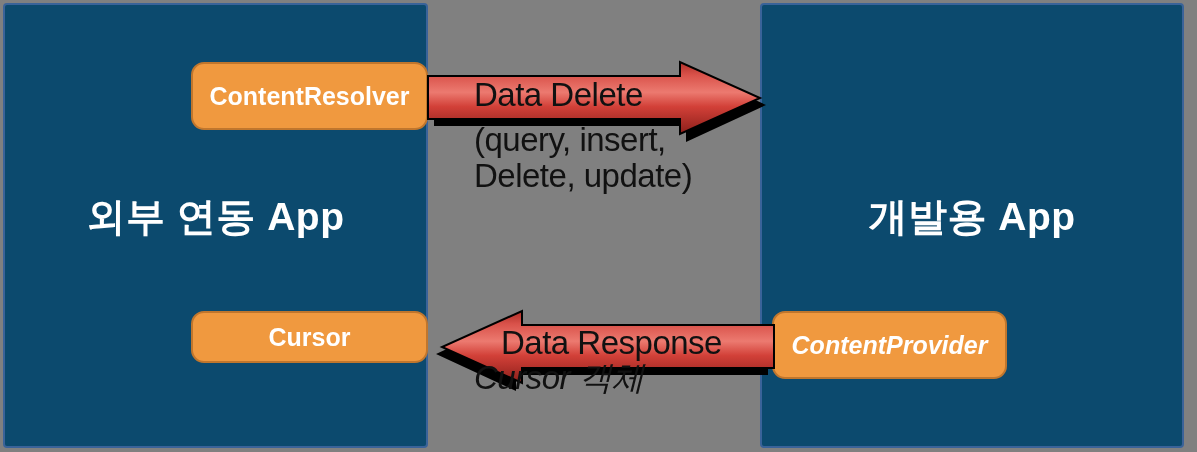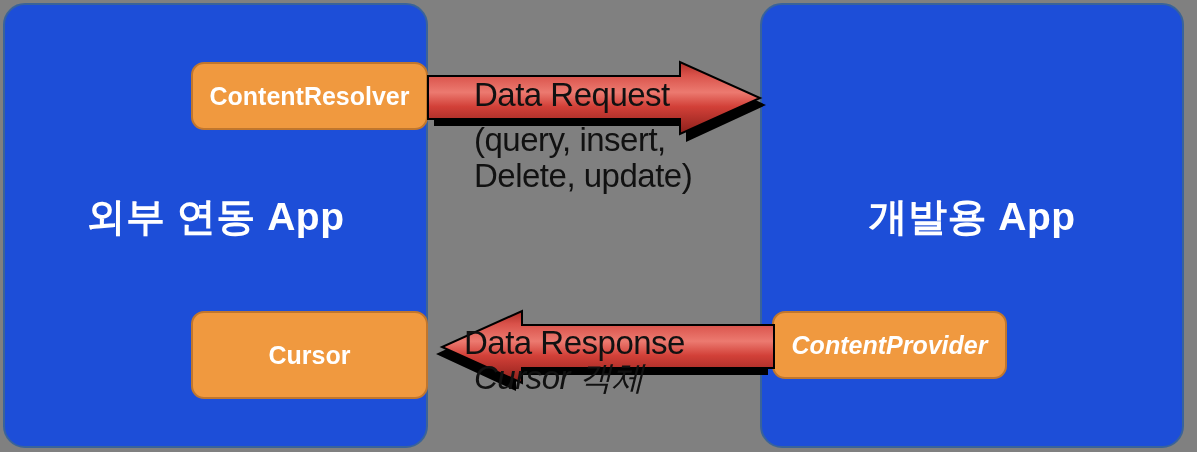--- a/index.html
+++ b/index.html
@@ -18,23 +18,23 @@
   #canvas {
     position: absolute;
     left: 0; top: 0;
     width: 1197px;
     height: 452px;
   }
 
   
   .app-panel {
     position: absolute;
-    background: #1d4ed8;
+    background: #0c4a6e;
     border: 2px solid #3a6399;
-    border-radius: 22px;
+    border-radius: 4px;
     box-sizing: border-box;
   }
   #panel-left {
     left: 3px;
     top: 3px;
     width: 425px;
     height: 445px;
   }
   #panel-right {
     left: 760px;
@@ -74,21 +74,21 @@
   #box-content-resolver {
     left: 191px;
     top: 62px;
     width: 237px;
     height: 68px;
   }
   #box-cursor {
     left: 191px;
     top: 311px;
     width: 237px;
-    height: 88px;
+    height: 52px;
     text-align: right;
   }
   #box-content-provider {
     left: 772px;
     top: 311px;
     width: 235px;
     height: 68px;
     font-style: italic;
   }
 
@@ -117,21 +117,21 @@
     font-size: 33px;
     font-weight: normal;
     white-space: nowrap;
     letter-spacing: -0.5px;
   }
   #label-data-request {
     left: 474px;
     top: 76px;
   }
   #label-data-response {
-    left: 464px;
+    left: 501px;
     top: 324px;
     text-align: right;
   }
 
   .arrow-sublabel {
     position: absolute;
     color: #111111;
     font-size: 33px;
     line-height: 36px;
     white-space: pre;
@@ -175,21 +175,21 @@
         <stop offset="62%" stop-color="#d24038"></stop>
         <stop offset="100%" stop-color="#8c1f1a"></stop>
       </linearGradient>
     </defs>
 
     <polygon points="6,22 258,22 258,6 338,43 258,80 258,64 6,64" fill="#000000"></polygon>
 
     <polygon points="0,14 252,14 252,0 332,36 252,72 252,57 0,57" fill="url(#redGradReq)" stroke="#000000" stroke-width="2"></polygon>
   </svg>
 
-  <div id="label-data-request" class="arrow-label">Data Request</div>
+  <div id="label-data-request" class="arrow-label">Data Delete</div>
 
   <div id="label-request-ops" class="arrow-sublabel">(query, insert,
 Delete, update)</div>
 
   <svg id="arrow-response-svg" class="arrow-svg" viewBox="0 0 350 75">
     <defs>
       <linearGradient id="redGradRes" x1="0" y1="0" x2="0" y2="1">
         <stop offset="0%" stop-color="#b02e27"></stop>
         <stop offset="18%" stop-color="#d9524a"></stop>
         <stop offset="42%" stop-color="#ec7a70"></stop>

